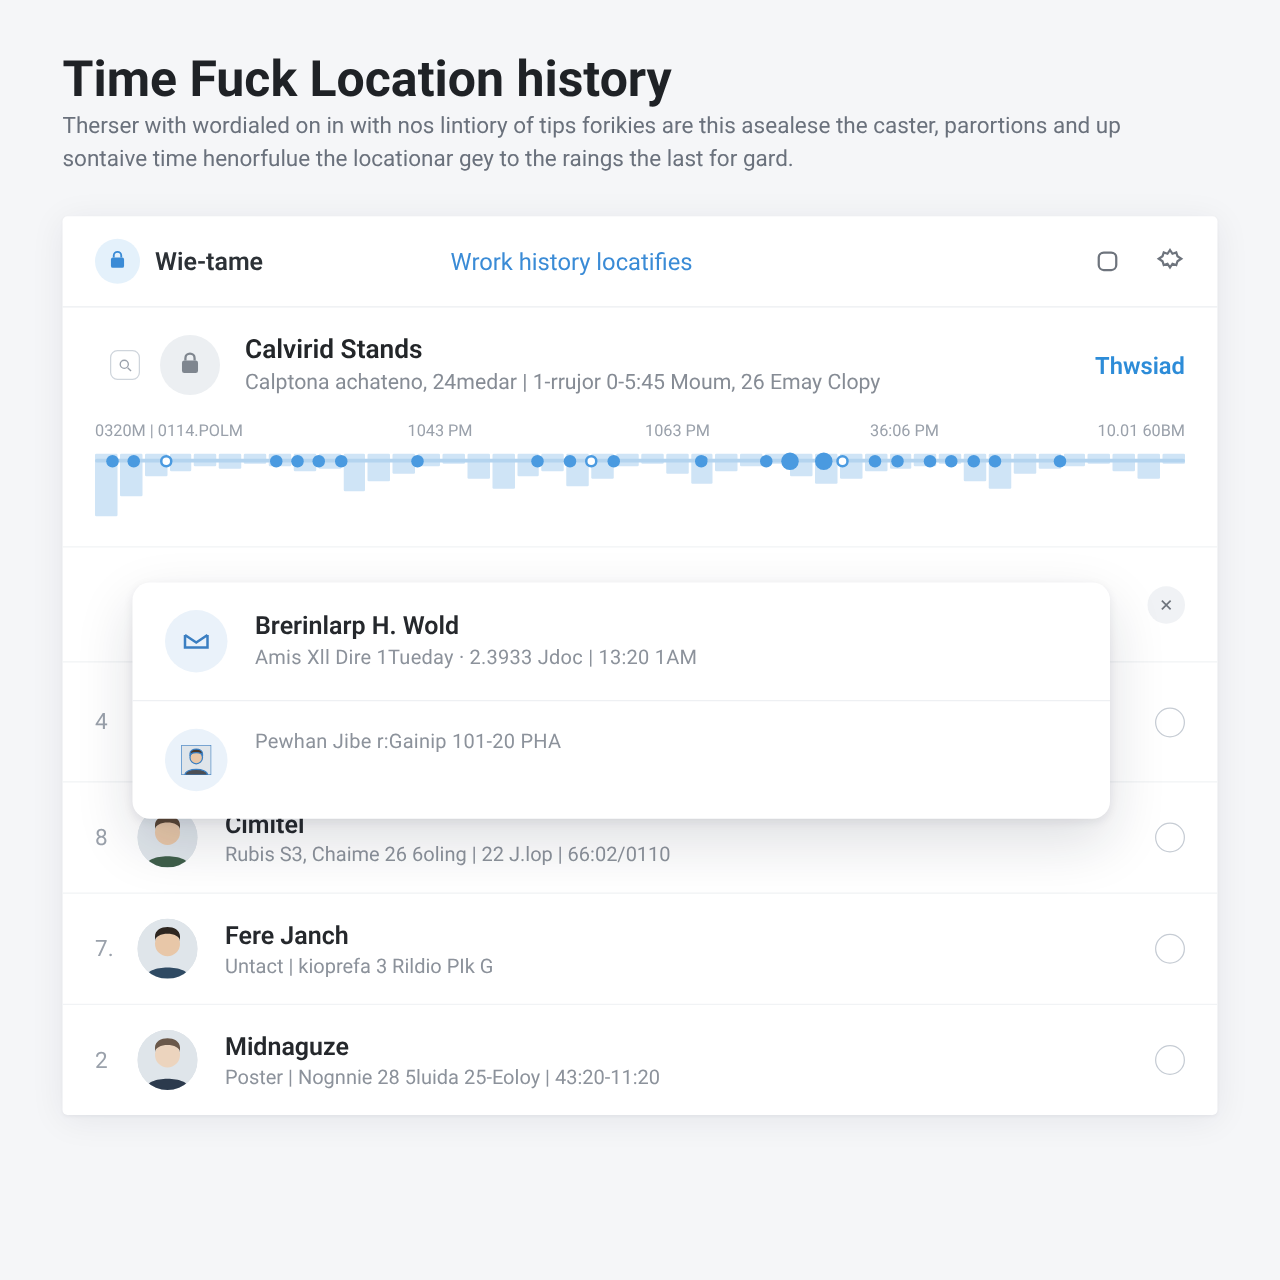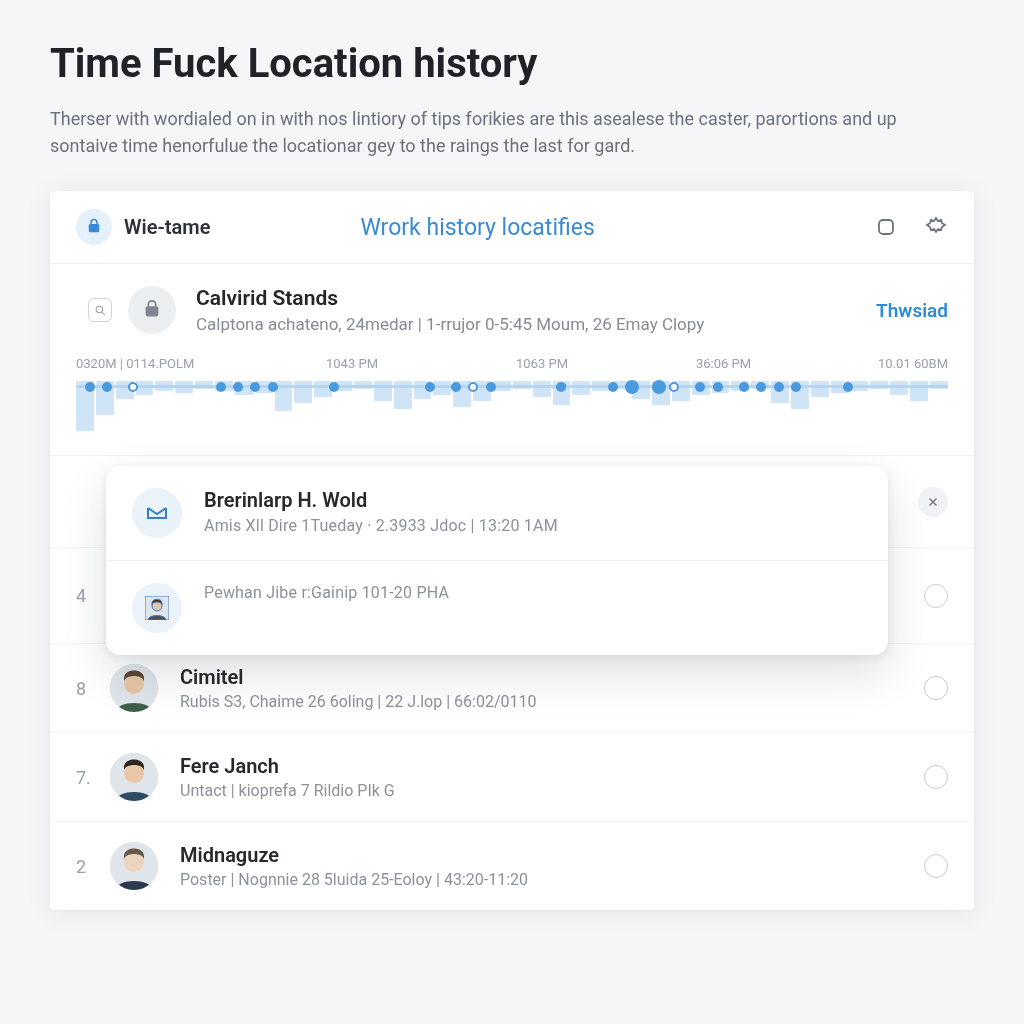--- a/index.html
+++ b/index.html
@@ -11,21 +11,20 @@
     height: 1024px;
     overflow: hidden;
   }
   .page {
     padding: 40px 50px 0 50px;
   }
   .page-title {
     font-size: 40px;
     font-weight: 700;
     color: #1f2226;
-    margin-bottom: 18px;
   }
   .page-desc {
     font-size: 18px;
     line-height: 1.5;
     color: #6a717c;
     margin-bottom: 32px;
     max-width: 910px;
   }
   .card {
     background: #fff;
@@ -44,21 +43,21 @@
     width: 36px; height: 36px;
     border-radius: 50%;
     background: #e4f1fb;
     display: flex; align-items: center; justify-content: center;
     margin-right: 12px;
   }
   .brand-icon-wrap svg { width: 18px; height: 18px; fill: #3a8bd6; }
   .brand-name { font-size: 20px; font-weight: 600; color: #2c3136; }
   .tab-label {
     margin-left: 150px;
-    font-size: 23px;
+    font-size: 19px;
     color: #3a8bd6;
   }
   .header-spacer { flex: 1; }
   .header-icons { display: flex; gap: 26px; align-items: center; }
   .hicon { width: 24px; height: 24px; stroke: #6e747d; fill: none; stroke-width: 1.8; cursor: pointer; }
 
   
   .summary {
     display: flex;
     align-items: center;
@@ -409,21 +408,21 @@
         <div class="list-row">
           <div class="row-num">7.</div>
           <div class="row-avatar"><svg class="portrait p2" viewBox="0 0 48 48">
               <rect class="bg" width="48" height="48"></rect>
               <circle class="face" cx="24" cy="20" r="10"></circle>
               <path class="hair" d="M14 18c0-8 20-8 20 0v-4c0-10-20-10-20 0z"></path>
               <path class="body" d="M6 48c0-12 36-12 36 0z"></path>
             </svg></div>
           <div>
             <div class="row-name">Fere Janch</div>
-            <div class="row-sub">Untact |  kioprefa 7 Rildio PIk G</div>
+            <div class="row-sub">Untact |  kioprefa 3 Rildio PIk G</div>
           </div>
           <div class="row-spacer"></div>
           <div class="row-right"></div>
         </div>
         <div class="list-row">
           <div class="row-num">2</div>
           <div class="row-avatar"><svg class="portrait p4" viewBox="0 0 48 48">
               <rect class="bg" width="48" height="48"></rect>
               <circle class="face" cx="24" cy="20" r="10"></circle>
               <path class="hair" d="M14 18c0-8 20-8 20 0v-4c0-10-20-10-20 0z"></path>

